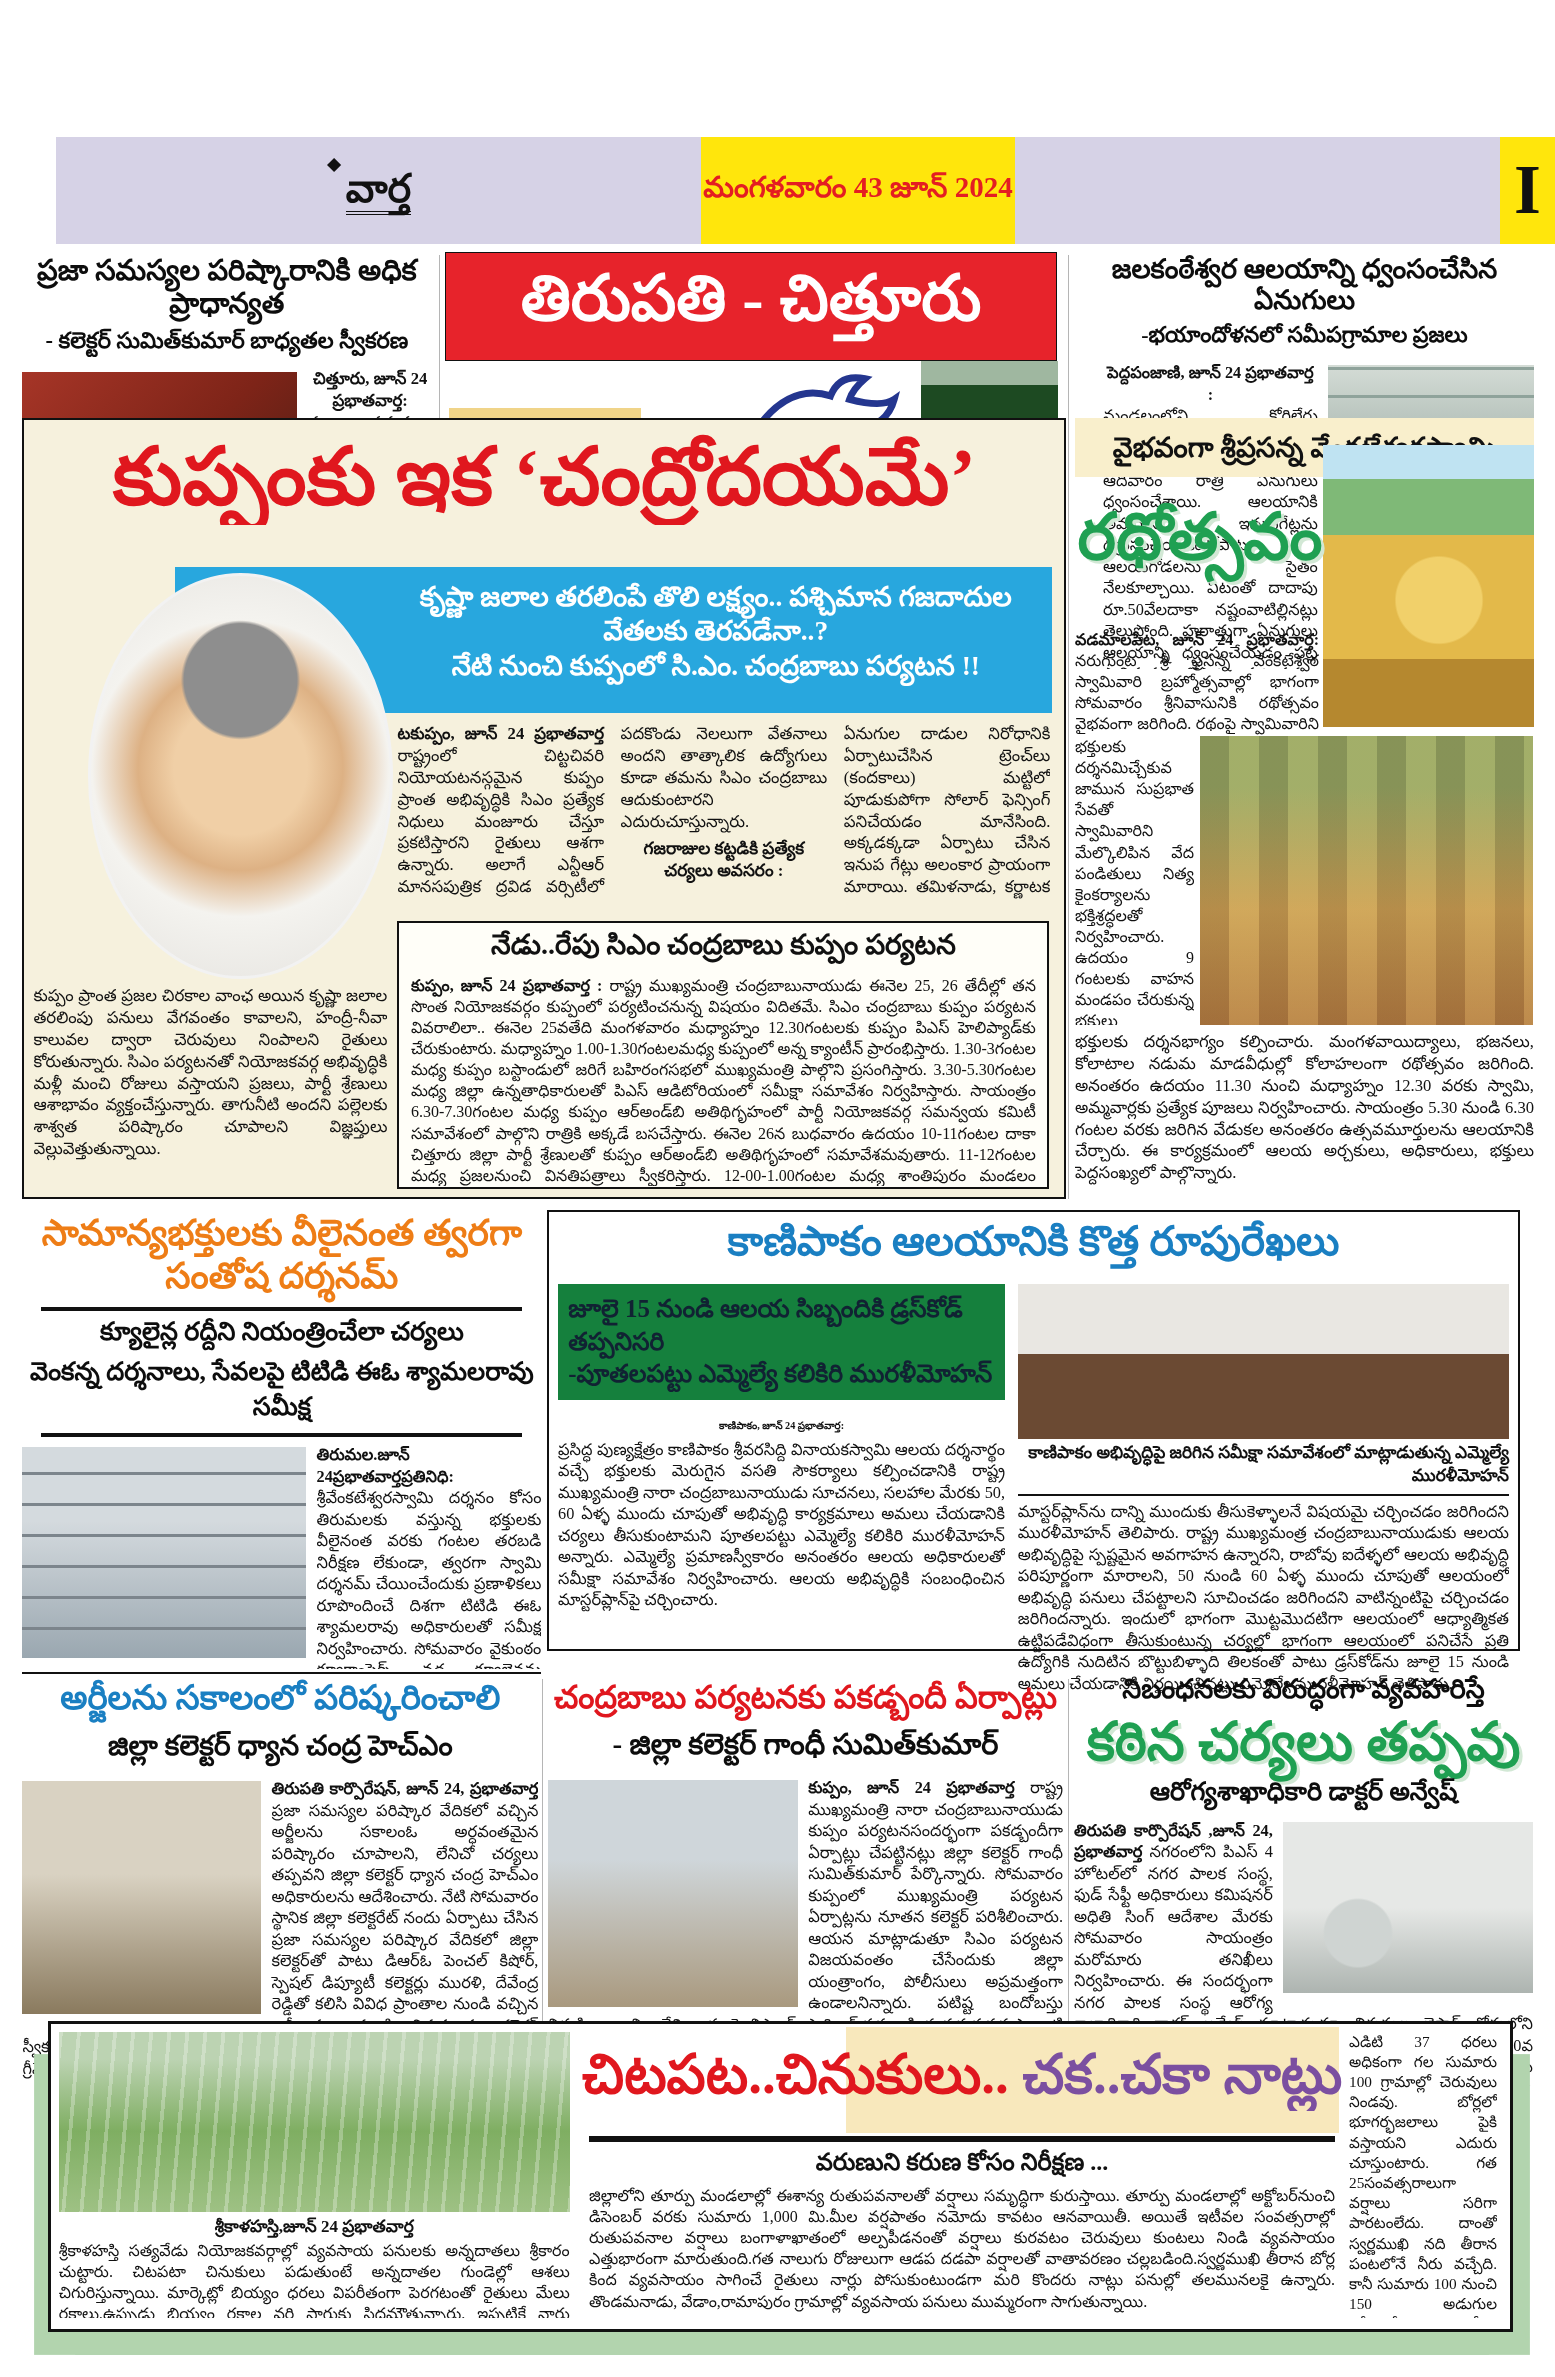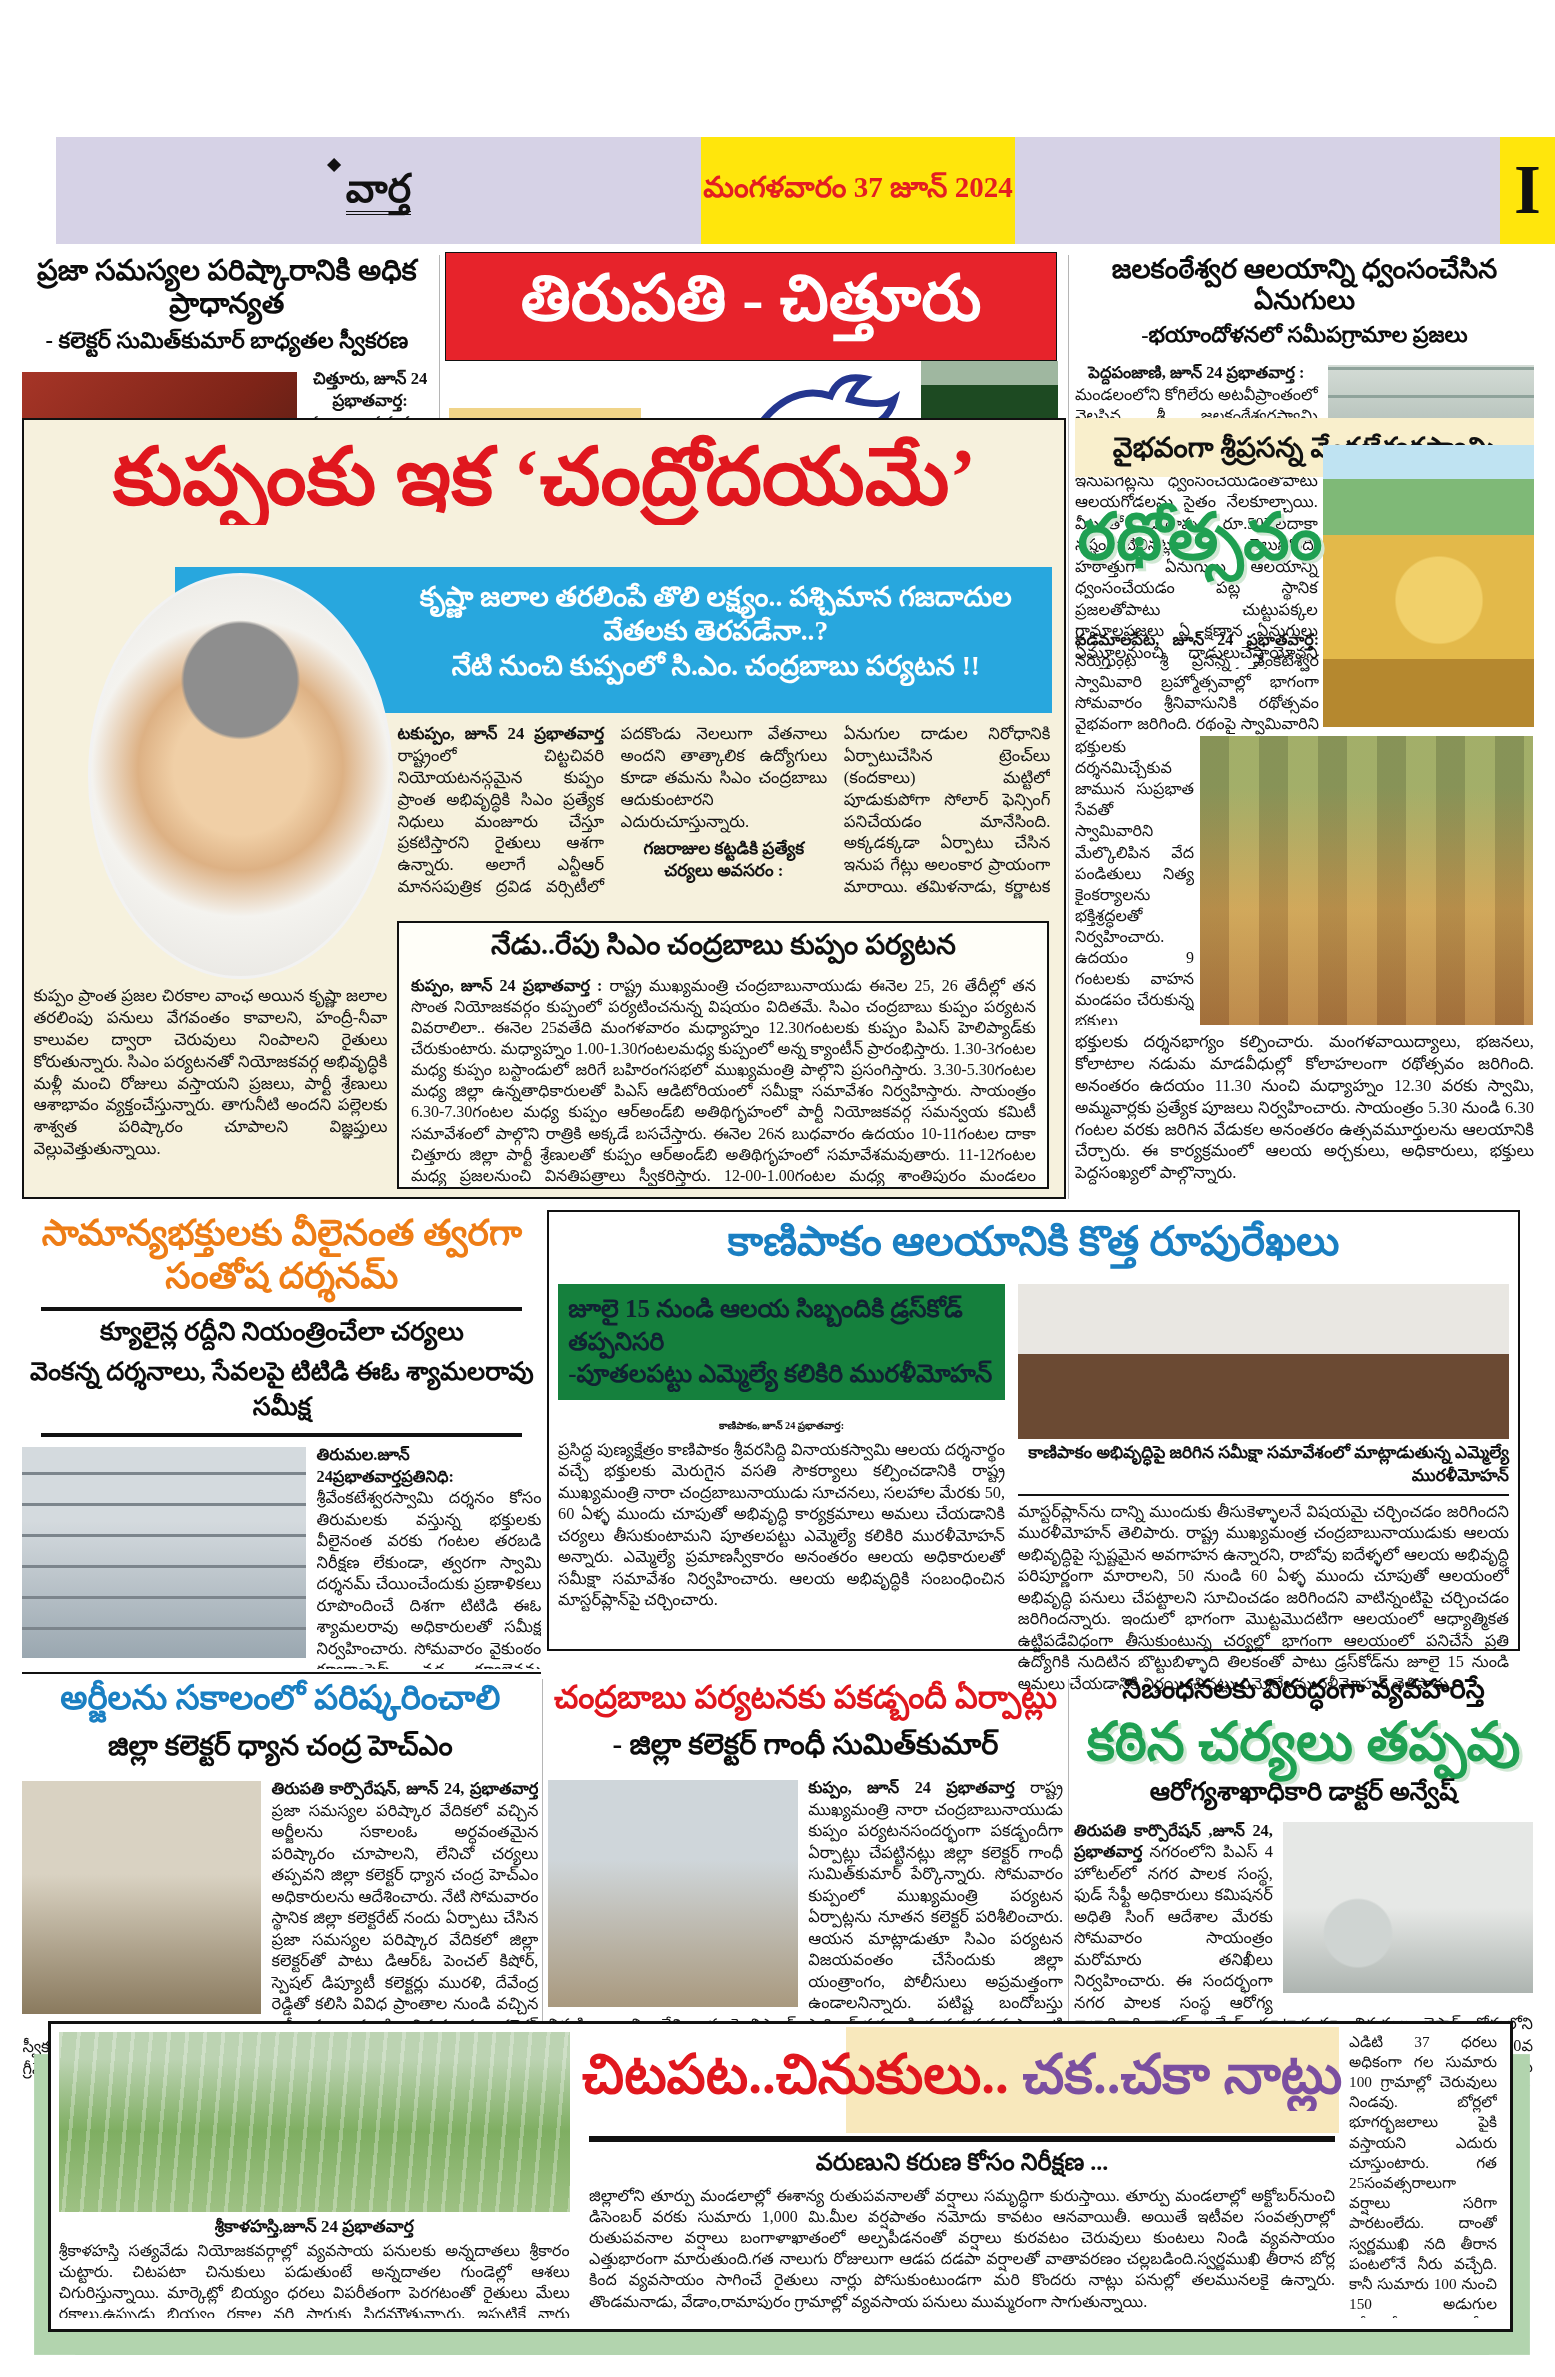--- a/index.html
+++ b/index.html
@@ -61,21 +61,21 @@
 </head>
 <body>
 
 <div id="paper">
 
   <div class="abs topbar">
     <div class="seg-lav" style="width:645px;display:flex;align-items:center;justify-content:center;">
       <span class="brand-sm">వార్త</span>
     </div>
     <div class="seg-yel ctr" style="width:314px;display:flex;align-items:center;justify-content:center;">
-      <span class="datebar">మంగళవారం 37 జూన్ 2024</span>
+      <span class="datebar">మంగళవారం 43 జూన్ 2024</span>
     </div>
     <div class="seg-lav" style="width:485px;"></div>
     <div class="seg-yel" style="width:55px;display:flex;align-items:center;justify-content:center;">
       <span class="pgno">I</span>
     </div>
   </div>
 
   <div class="vrule" style="left:439px;top:255px;height:404px;"></div>
   <div class="vrule" style="left:1068px;top:255px;height:944px;"></div>
   <div class="vrule" style="left:542px;top:1679px;height:402px;"></div>
@@ -102,21 +102,21 @@
         </svg>
     </div>
     <div class="tagline abs ctr" style="left:211px;top:222px;width:307px;">తెలుగు జాతీయ దినపత్రిక</div>
     <div class="logo-big abs" style="left:220px;top:253px;width:307px;text-align:center;">వార్త</div>
     <div class="ph ph-deity abs" style="left:476px;top:109px;width:137px;height:298px;"></div>
   </div>
 
   <div class="abs" style="left:1075px;top:254px;width:459px;height:415px;overflow:hidden;">
     <div class="h-blk ctr" style="font-size:27px;line-height:1.15;">జలకంఠేశ్వర ఆలయాన్ని ధ్వంసంచేసిన ఏనుగులు</div>
     <div class="h-blk ctr" style="font-size:22px;margin-top:6.4px;">-భయాందోళనలో సమీపగ్రామాల ప్రజలు</div>
-    <div class="jz" style="margin-top:9px;font-size:16.3px;">
+    <div class="jz" style="margin-top:9px;font-size:16.3px;margin-left:28px;">
       <div style="float:right;width:206px;margin:2.6px 0 2.6px 10.2px;">
         <div class="ph ph-wall1" style="width:206px;height:142px;"></div>
         <div class="ph ph-wall2" style="width:206px;height:139px;margin-top:5.1px;"></div>
         <div class="caption ctr">ధ్వంసంచేసిన గోడ, గేటు</div>
       </div>
       <div class="dl ctr">పెద్దపంజాణి, జూన్ 24 ప్రభాతవార్త :</div>
       <span>మండలంలోని కోగిలేరు అటవీప్రాంతంలో వెలసిన శ్రీ జలకంఠేశ్వరస్వామి ఆలయాన్ని ఆదివారం రాత్రి ఏనుగులు ధ్వంసంచేశాయి. ఆలయానికి అమర్చిన ఇనుపగేట్లను ధ్వంసంచేయడంతోపాటు ఆలయగోడలను సైతం నేలకూల్చాయి. వీటంతో దాదాపు రూ.50వేలదాకా నష్టంవాటిల్లినట్లు తెలుస్తోంది. హఠాత్తుగా ఏనుగులు ఆలయాన్ని ధ్వంసంచేయడం పట్ల స్థానిక ప్రజలతోపాటు చుట్టుపక్కల గ్రామాలప్రజలు ఏ క్షణాన ఏనుగులు ఏమూలనుంచి దాడులుచేస్తాయోనని ఆందోళనలు వ్యక్తంచేస్తున్నారు. అటవీఅధికారులు స్పందించి ఏనుగులను దారిమళ్లించాలని కోరుతున్నారు. కాగా అటవీ అధికారులు మాట్లాడుతూ రాత్రిపూట రైతులు ఎవరూ పంటపొలాలవైపు వెళ్లవద్దని సూచించారు.</span>
     </div>
   </div>
 

